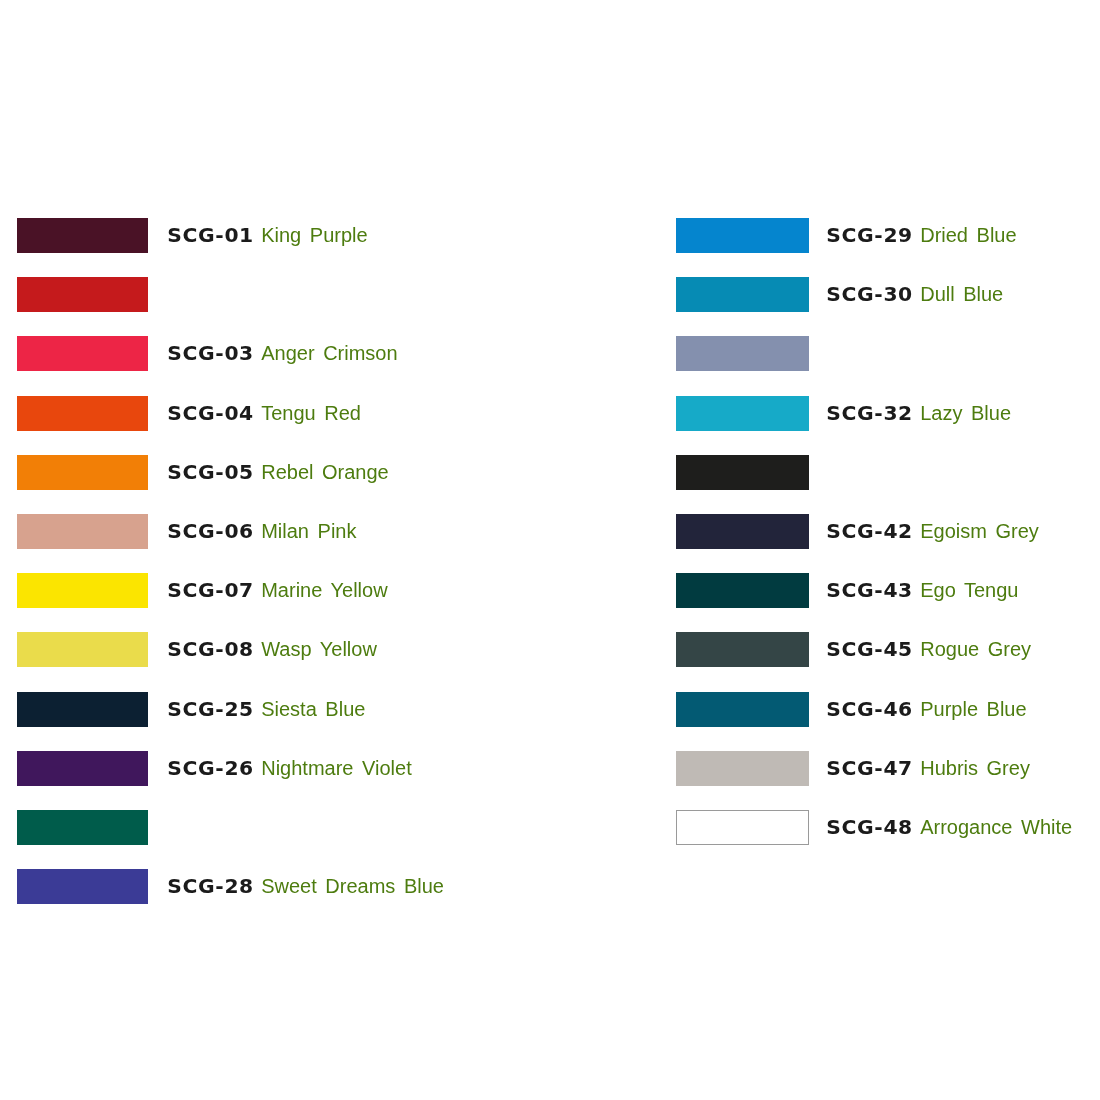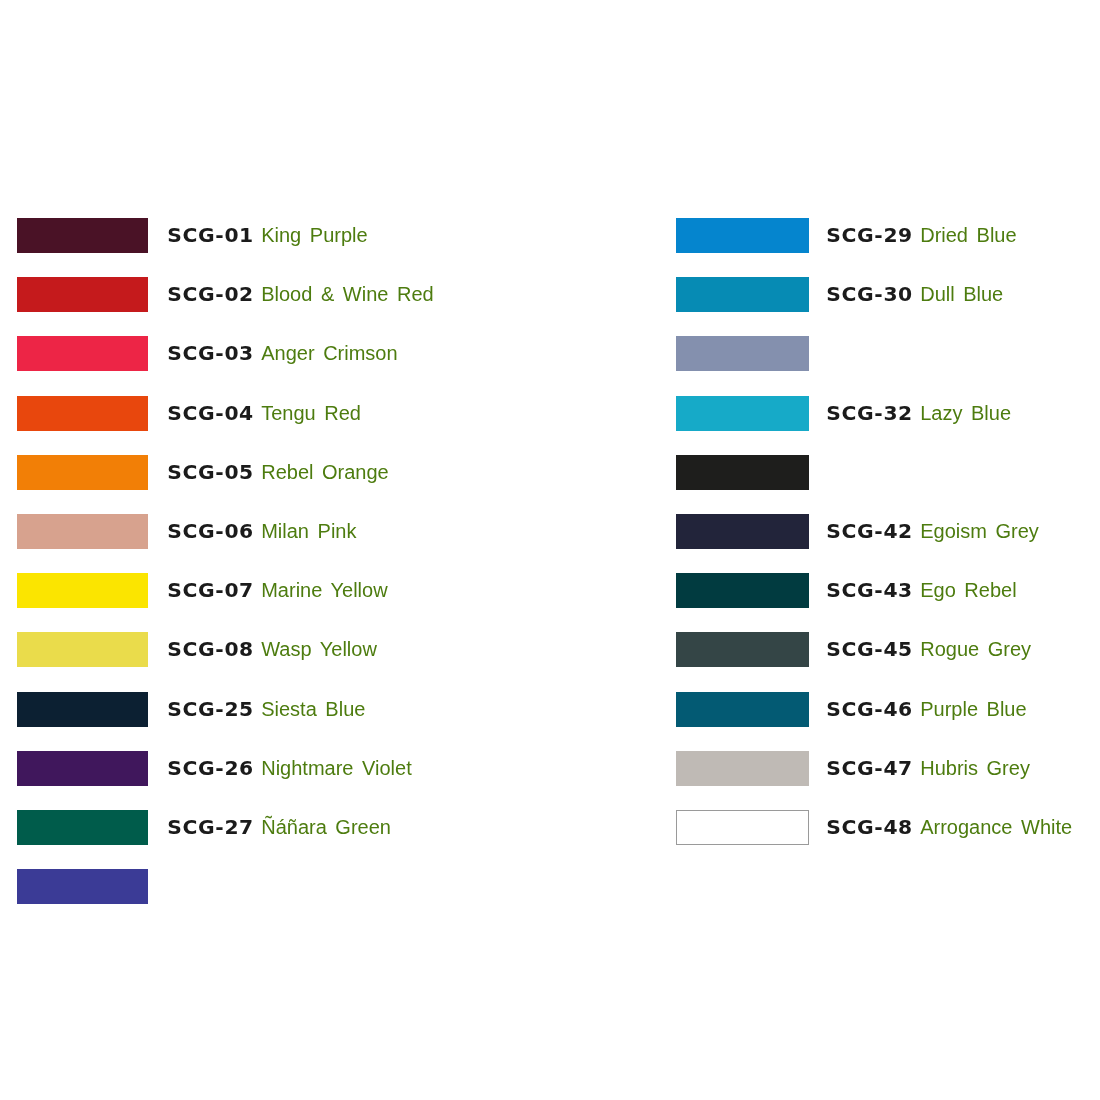--- a/index.html
+++ b/index.html
@@ -80,24 +80,20 @@
   <div class="palette-column" id="column-left">
       <div class="swatch-row">
         <div class="swatch-chip" style="background: rgb(74, 18, 38);"></div>
         <div class="swatch-label">
           <span class="swatch-code">SCG-01</span>
           <span class="swatch-name">King Purple</span>
         </div>
       </div>
       <div class="swatch-row">
         <div class="swatch-chip" style="background: rgb(197, 26, 28);"></div>
-        <div class="swatch-label">
-          <span class="swatch-code">SCG-02</span>
-          <span class="swatch-name">Blood &amp; Wine Red</span>
-        </div>
       </div>
       <div class="swatch-row">
         <div class="swatch-chip" style="background: rgb(237, 37, 70);"></div>
         <div class="swatch-label">
           <span class="swatch-code">SCG-03</span>
           <span class="swatch-name">Anger Crimson</span>
         </div>
       </div>
       <div class="swatch-row">
         <div class="swatch-chip" style="background: rgb(232, 71, 13);"></div>
@@ -143,27 +139,27 @@
       </div>
       <div class="swatch-row">
         <div class="swatch-chip" style="background: rgb(64, 23, 92);"></div>
         <div class="swatch-label">
           <span class="swatch-code">SCG-26</span>
           <span class="swatch-name">Nightmare Violet</span>
         </div>
       </div>
       <div class="swatch-row">
         <div class="swatch-chip" style="background: rgb(0, 92, 75);"></div>
-        <div class="swatch-label">
-          <span class="swatch-code">SCG-27</span>
-          <span class="swatch-name">Ñáñara Green</span>
-        </div>
       </div>
       <div class="swatch-row">
         <div class="swatch-chip" style="background: rgb(59, 59, 150);"></div>
+        <div class="swatch-label">
+          <span class="swatch-code">SCG-28</span>
+          <span class="swatch-name">Sweet Dreams Blue</span>
+        </div>
       </div>
     </div>
   <div class="palette-column" id="column-right">
       <div class="swatch-row">
         <div class="swatch-chip" style="background: rgb(5, 133, 206);"></div>
         <div class="swatch-label">
           <span class="swatch-code">SCG-29</span>
           <span class="swatch-name">Dried Blue</span>
         </div>
       </div>
@@ -191,21 +187,21 @@
         <div class="swatch-chip" style="background: rgb(34, 36, 58);"></div>
         <div class="swatch-label">
           <span class="swatch-code">SCG-42</span>
           <span class="swatch-name">Egoism Grey</span>
         </div>
       </div>
       <div class="swatch-row">
         <div class="swatch-chip" style="background: rgb(1, 59, 64);"></div>
         <div class="swatch-label">
           <span class="swatch-code">SCG-43</span>
-          <span class="swatch-name">Ego Rebel</span>
+          <span class="swatch-name">Ego Tengu</span>
         </div>
       </div>
       <div class="swatch-row">
         <div class="swatch-chip" style="background: rgb(52, 69, 70);"></div>
         <div class="swatch-label">
           <span class="swatch-code">SCG-45</span>
           <span class="swatch-name">Rogue Grey</span>
         </div>
       </div>
       <div class="swatch-row">

